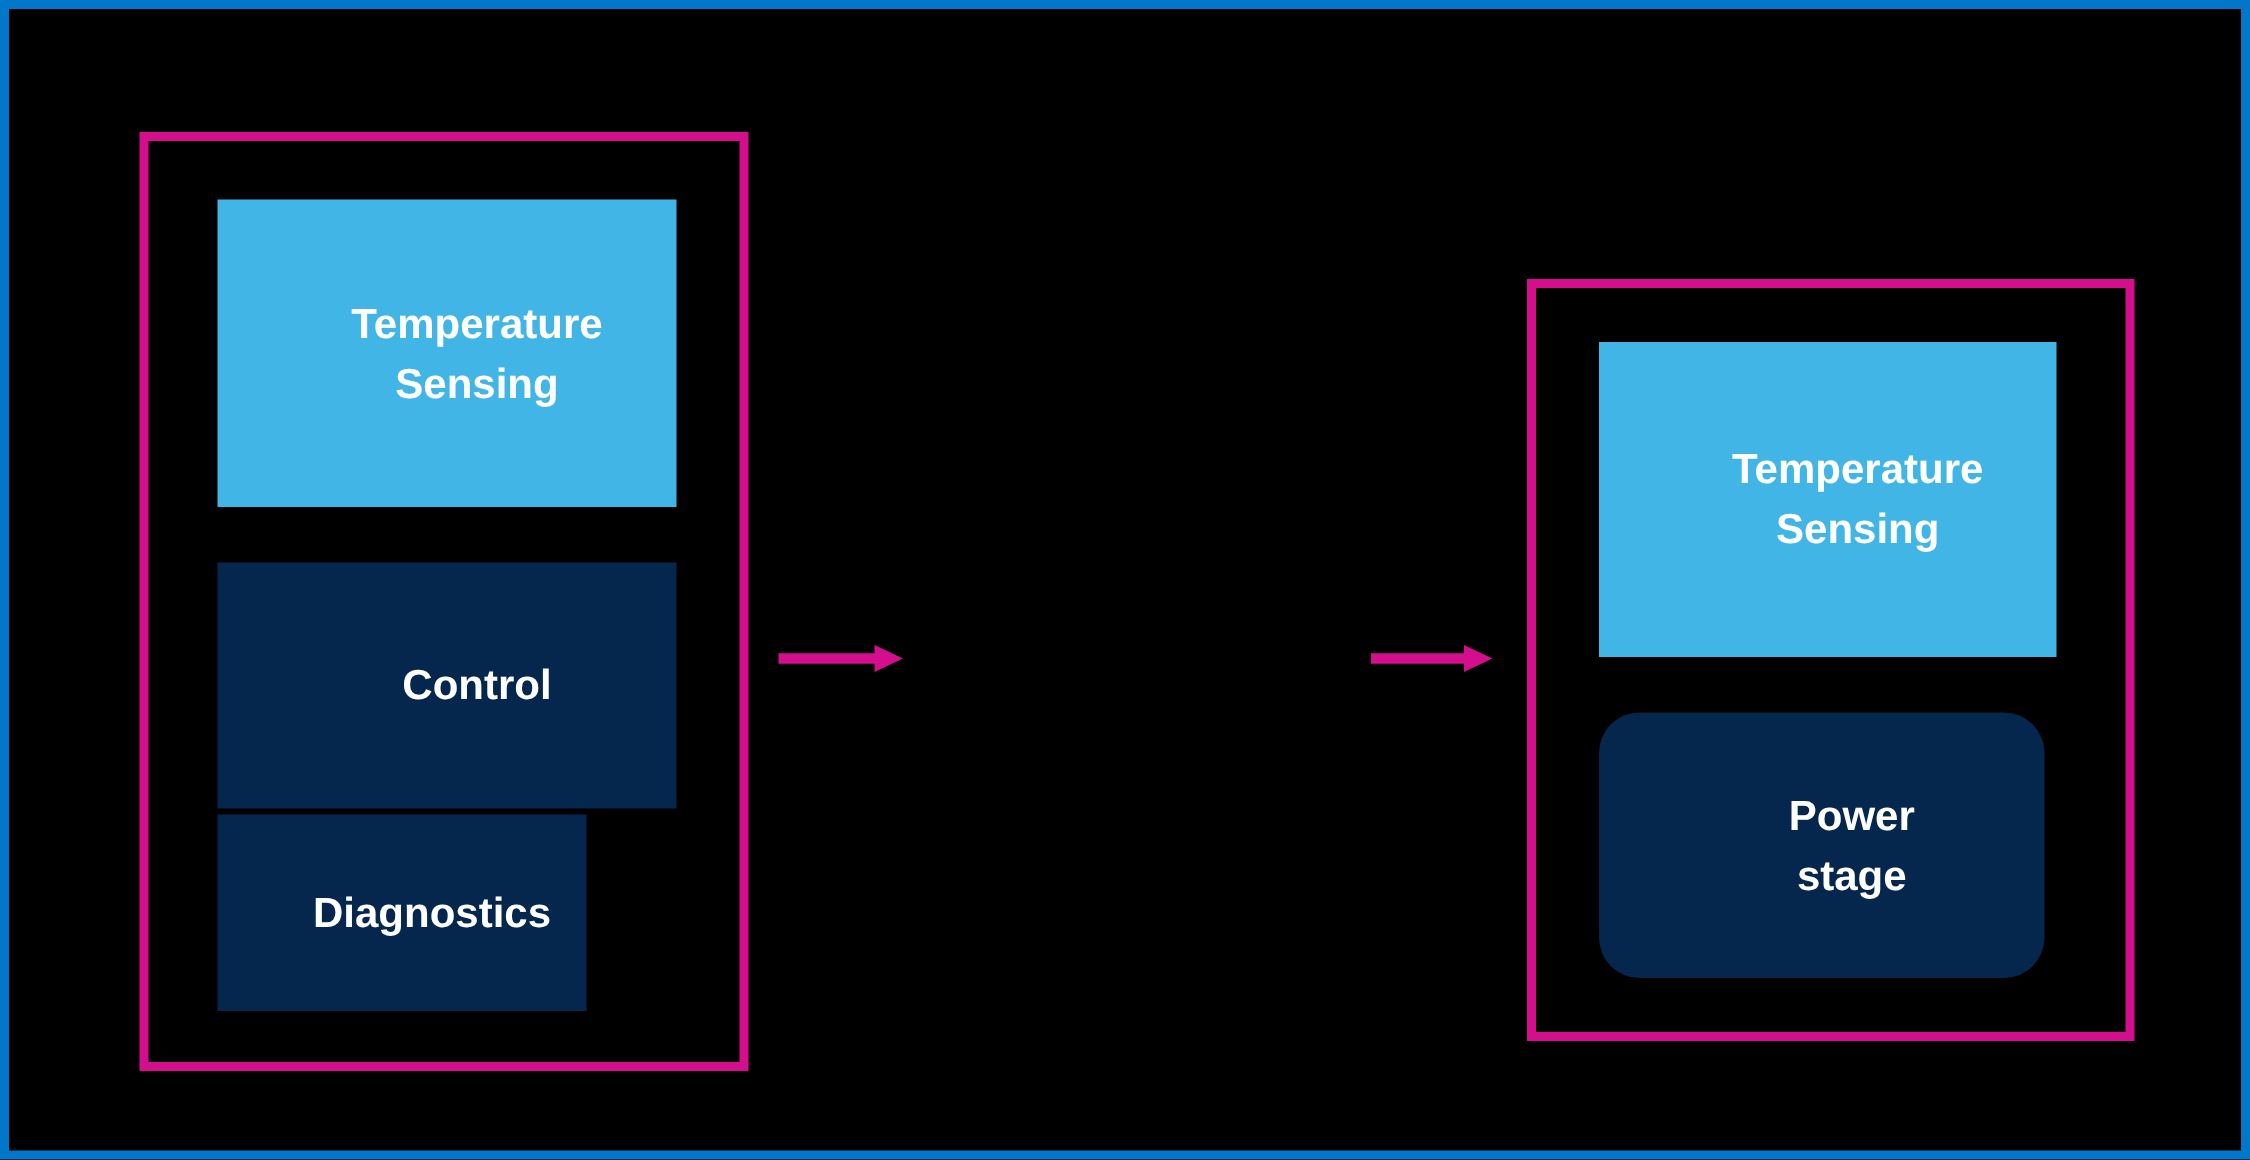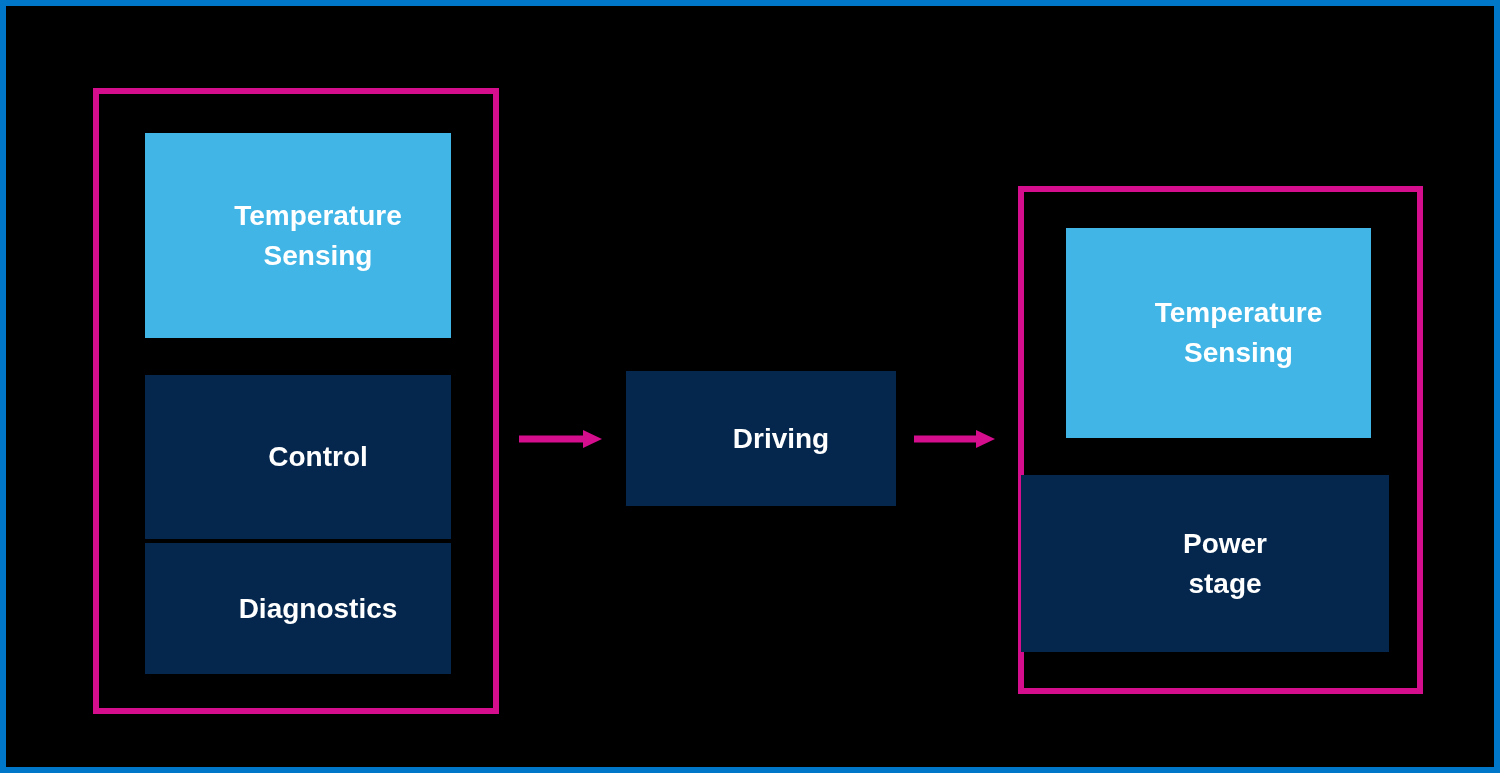--- a/index.html
+++ b/index.html
@@ -39,24 +39,24 @@
     line-height: 40px;
     text-align: center;
     padding-left: 40px;
   }
   .node .tline { white-space: nowrap; }
   .node.lightblue { background: var(--box-light-blue, #41B6E6); }
   .node.navy      { background: var(--box-navy, #05264D); }
 
   .node.cold   { left: 139px;  top: 127px; width: 306px; height: 205px; }
   .node.ctrl   { left: 139px;  top: 369px; width: 306px; height: 164px; }
-  .node.diag   { left: 139px;  top: 537px; width: 306px; height: 131px; }
+  .node.diag   { left: 139px;  top: 537px; width: 246px; height: 131px; }
   .node.drive  { left: 620px;  top: 365px; width: 270px; height: 135px; }
   .node.hot    { left: 1060px; top: 222px; width: 305px; height: 210px; }
-  .node.power  { left: 1015px; top: 469px; width: 368px; height: 177px; }
+  .node.power  { left: 1060px; top: 469px; width: 297px; height: 177px; border-radius: 27px; }
 
   svg.arrows {
     position: absolute;
     left: 0; top: 0;
     width: 1500px; height: 773px;
     pointer-events: none;
   }
   svg.arrows line    { stroke: var(--accent-magenta, #D40E8C); stroke-width: 7; }
   svg.arrows polygon { fill:   var(--accent-magenta, #D40E8C); }
 </style>
@@ -75,23 +75,20 @@
   </div>
 
   <div class="node navy ctrl">
     <div class="tline">Control</div>
   </div>
 
   <div class="node navy diag">
     <div class="tline">Diagnostics</div>
   </div>
 
-  <div class="node navy drive">
-    <div class="tline">Driving</div>
-  </div>
 
   <div class="node lightblue hot">
     <div class="tline">Temperature</div>
     <div class="tline">Sensing</div>
   </div>
 
   <div class="node navy power">
     <div class="tline">Power</div>
     <div class="tline">stage</div>
   </div>

